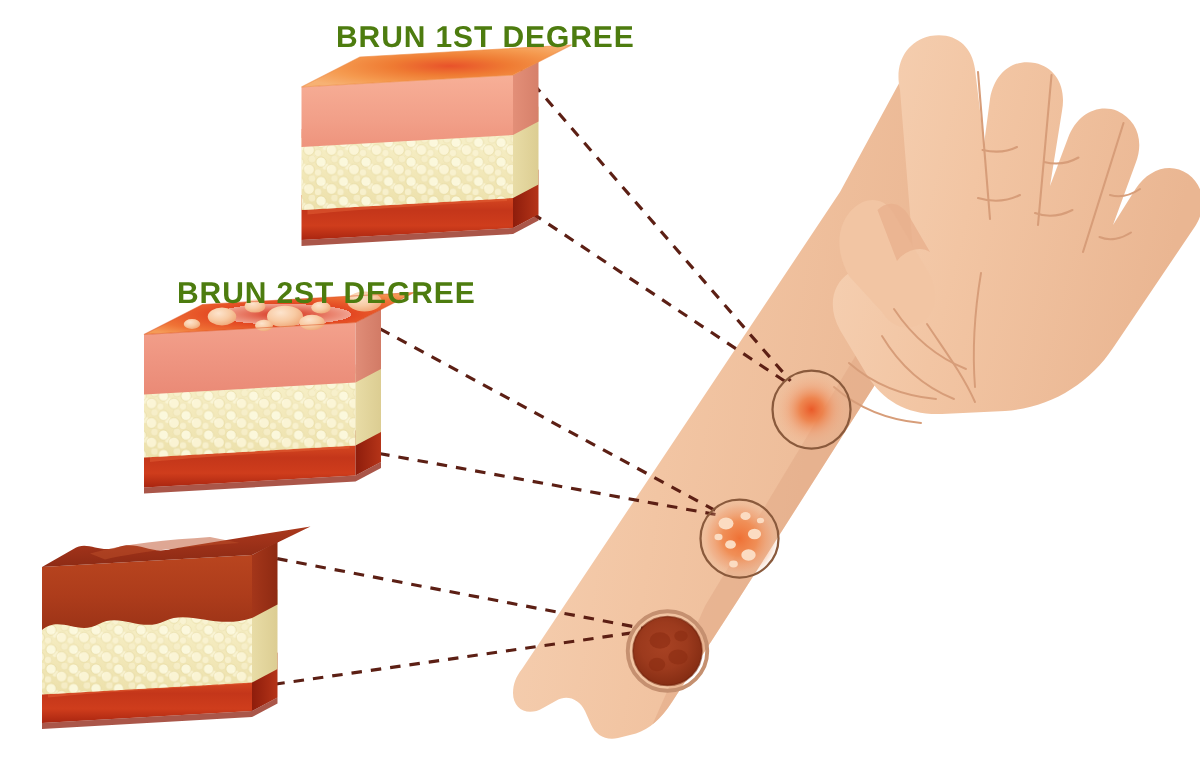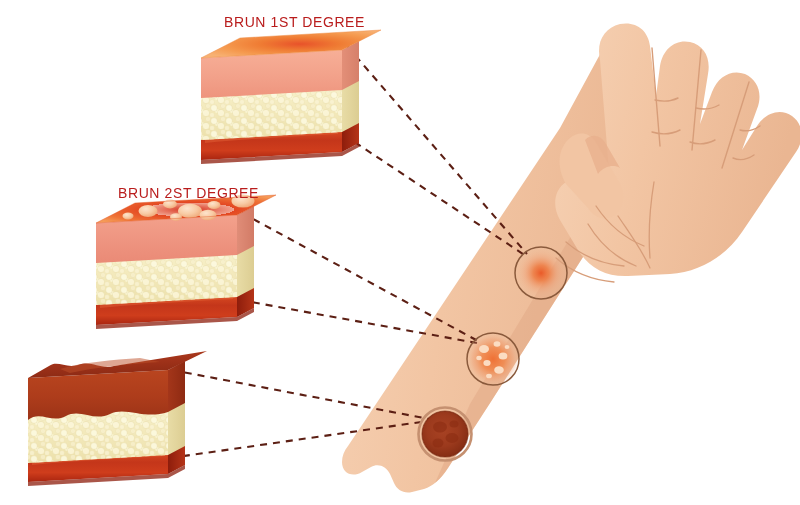--- a/index.html
+++ b/index.html
@@ -18,25 +18,25 @@
   #stage svg.layer {
     position: absolute;
     left: 0;
     top: 0;
     width: 800px;
     height: 505px;
   }
   .label {
     position: absolute;
     font-family: "Liberation Sans", sans-serif;
-    font-size: 14px;
+    font-size: 20px;
     letter-spacing: 0.6px;
-    color: #b91c1c;
+    color: #4d7c0f;
     white-space: nowrap;
-    font-weight: 400;
+    font-weight: 700;
   }
   #label-1 { left: 224px; top: 14px; }
   #label-2 { left: 118px; top: 185px; text-align: center; }
   #label-3 { left: 47px; top: 341px; }
 </style>
 </head>
 <body>
 
 <div id="stage">
 

